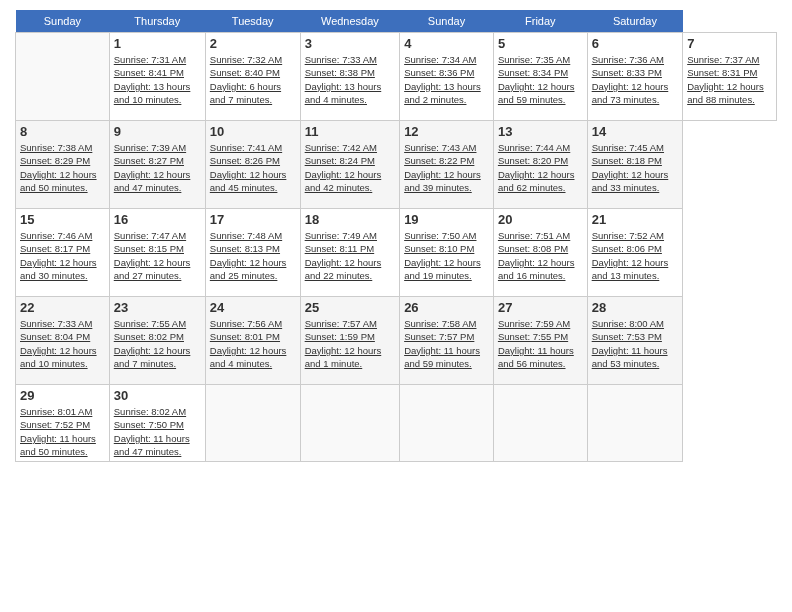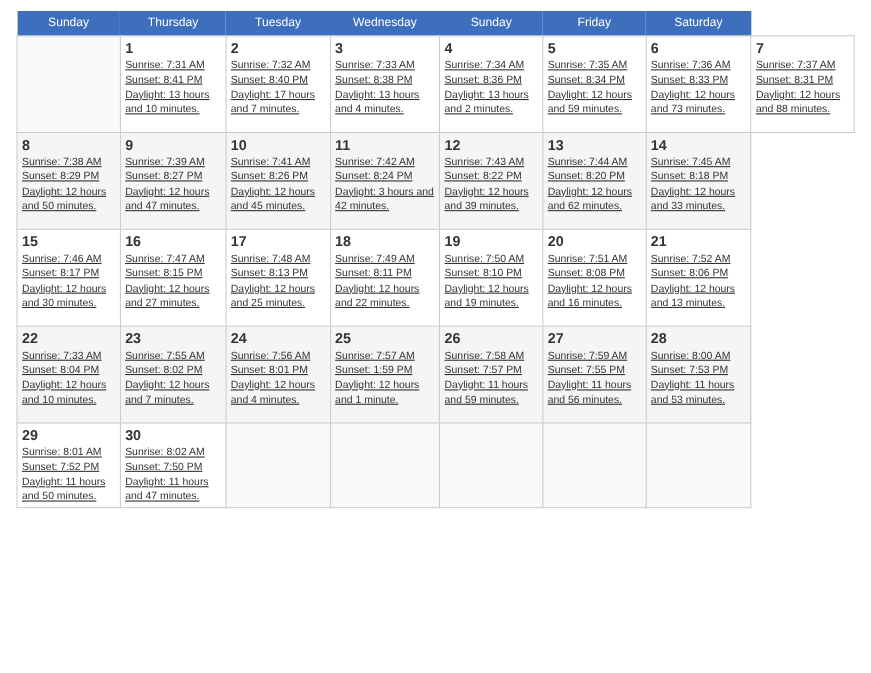--- a/index.html
+++ b/index.html
@@ -101,21 +101,21 @@
     </thead>
     <tbody id="calendar-body">
     <tr>
           <td class="empty-cell"></td>
           <td>
             <span class="day-num">1</span>
             <div class="day-info"><span>Sunrise: 7:31 AM</span><br><span>Sunset: 8:41 PM</span><br><span>Daylight: 13 hours and 10 minutes.</span></div>
           </td>
           <td>
             <span class="day-num">2</span>
-            <div class="day-info"><span>Sunrise: 7:32 AM</span><br><span>Sunset: 8:40 PM</span><br><span>Daylight: 17 hours and 7 minutes.</span></div>
+            <div class="day-info"><span>Sunrise: 7:32 AM</span><br><span>Sunset: 8:40 PM</span><br><span>Daylight: 6 hours and 7 minutes.</span></div>
           </td>
           <td>
             <span class="day-num">3</span>
             <div class="day-info"><span>Sunrise: 7:33 AM</span><br><span>Sunset: 8:38 PM</span><br><span>Daylight: 13 hours and 4 minutes.</span></div>
           </td>
           <td>
             <span class="day-num">4</span>
             <div class="day-info"><span>Sunrise: 7:34 AM</span><br><span>Sunset: 8:36 PM</span><br><span>Daylight: 13 hours and 2 minutes.</span></div>
           </td>
           <td>
@@ -139,21 +139,21 @@
           <td>
             <span class="day-num">9</span>
             <div class="day-info"><span>Sunrise: 7:39 AM</span><br><span>Sunset: 8:27 PM</span><br><span>Daylight: 12 hours and 47 minutes.</span></div>
           </td>
           <td>
             <span class="day-num">10</span>
             <div class="day-info"><span>Sunrise: 7:41 AM</span><br><span>Sunset: 8:26 PM</span><br><span>Daylight: 12 hours and 45 minutes.</span></div>
           </td>
           <td>
             <span class="day-num">11</span>
-            <div class="day-info"><span>Sunrise: 7:42 AM</span><br><span>Sunset: 8:24 PM</span><br><span>Daylight: 3 hours and 42 minutes.</span></div>
+            <div class="day-info"><span>Sunrise: 7:42 AM</span><br><span>Sunset: 8:24 PM</span><br><span>Daylight: 12 hours and 42 minutes.</span></div>
           </td>
           <td>
             <span class="day-num">12</span>
             <div class="day-info"><span>Sunrise: 7:43 AM</span><br><span>Sunset: 8:22 PM</span><br><span>Daylight: 12 hours and 39 minutes.</span></div>
           </td>
           <td>
             <span class="day-num">13</span>
             <div class="day-info"><span>Sunrise: 7:44 AM</span><br><span>Sunset: 8:20 PM</span><br><span>Daylight: 12 hours and 62 minutes.</span></div>
           </td>
           <td>

